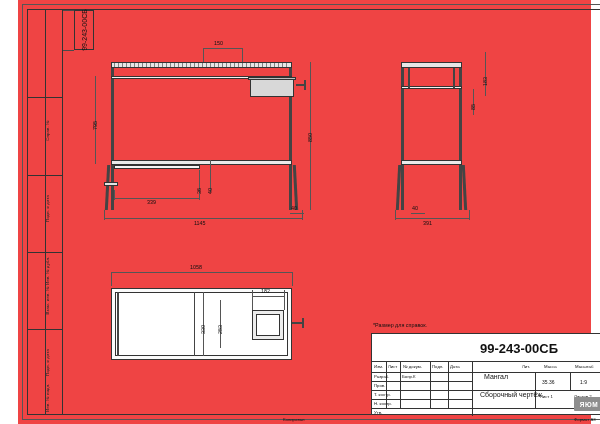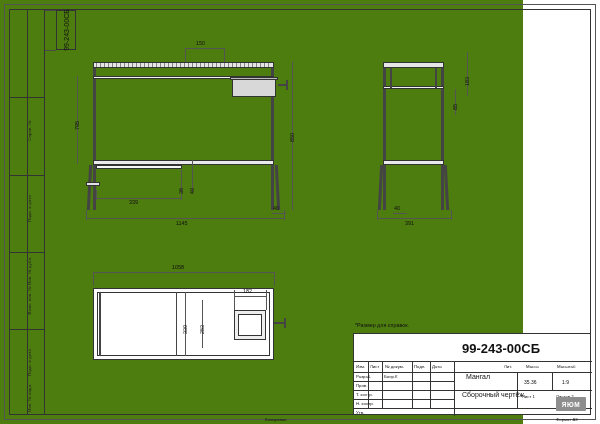--- a/index.html
+++ b/index.html
@@ -1,17 +1,17 @@
 <!DOCTYPE html>
 <html><head>
 <meta charset="utf-8">
 <style>
   html,body{margin:0;padding:0;background:#fff;}
   body{width:600px;height:424px;overflow:hidden;font-family:"Liberation Sans",sans-serif;}
-  #sheet{position:relative;width:523px;height:424px;background:#4d7c0f;}
+  #sheet{position:relative;width:573px;height:424px;background:#ef4444;margin-left:18px;}
   .ln{position:absolute;background:#4a4a4a;}
   .frame-outer{position:absolute;left:4px;top:4px;width:592px;height:416px;border:1px solid #555;box-sizing:border-box;}
   .frame-inner{position:absolute;left:9px;top:9px;width:582px;height:406px;border:1px solid #333;box-sizing:border-box;}
   .leftcol{position:absolute;left:9px;top:9px;width:36px;height:406px;border-right:1px solid #333;box-sizing:border-box;}
   .lc-div{position:absolute;left:0;width:36px;height:1px;background:#333;}
   .lc-sub{position:absolute;left:18px;top:0;width:1px;background:#333;}
   .vlabel{position:absolute;transform-origin:center center;font-size:4.2px;color:#222;white-space:nowrap;letter-spacing:.2px;}
   .partbox{position:absolute;left:56px;top:12px;width:22px;height:36px;border:1px solid #333;box-sizing:border-box;}
   .partbox span{position:absolute;left:50%;top:50%;transform:translate(-50%,-50%) rotate(-90deg);font-size:7px;color:#111;white-space:nowrap;}
   .dim{position:absolute;font-size:5.4px;color:#111;white-space:nowrap;}

